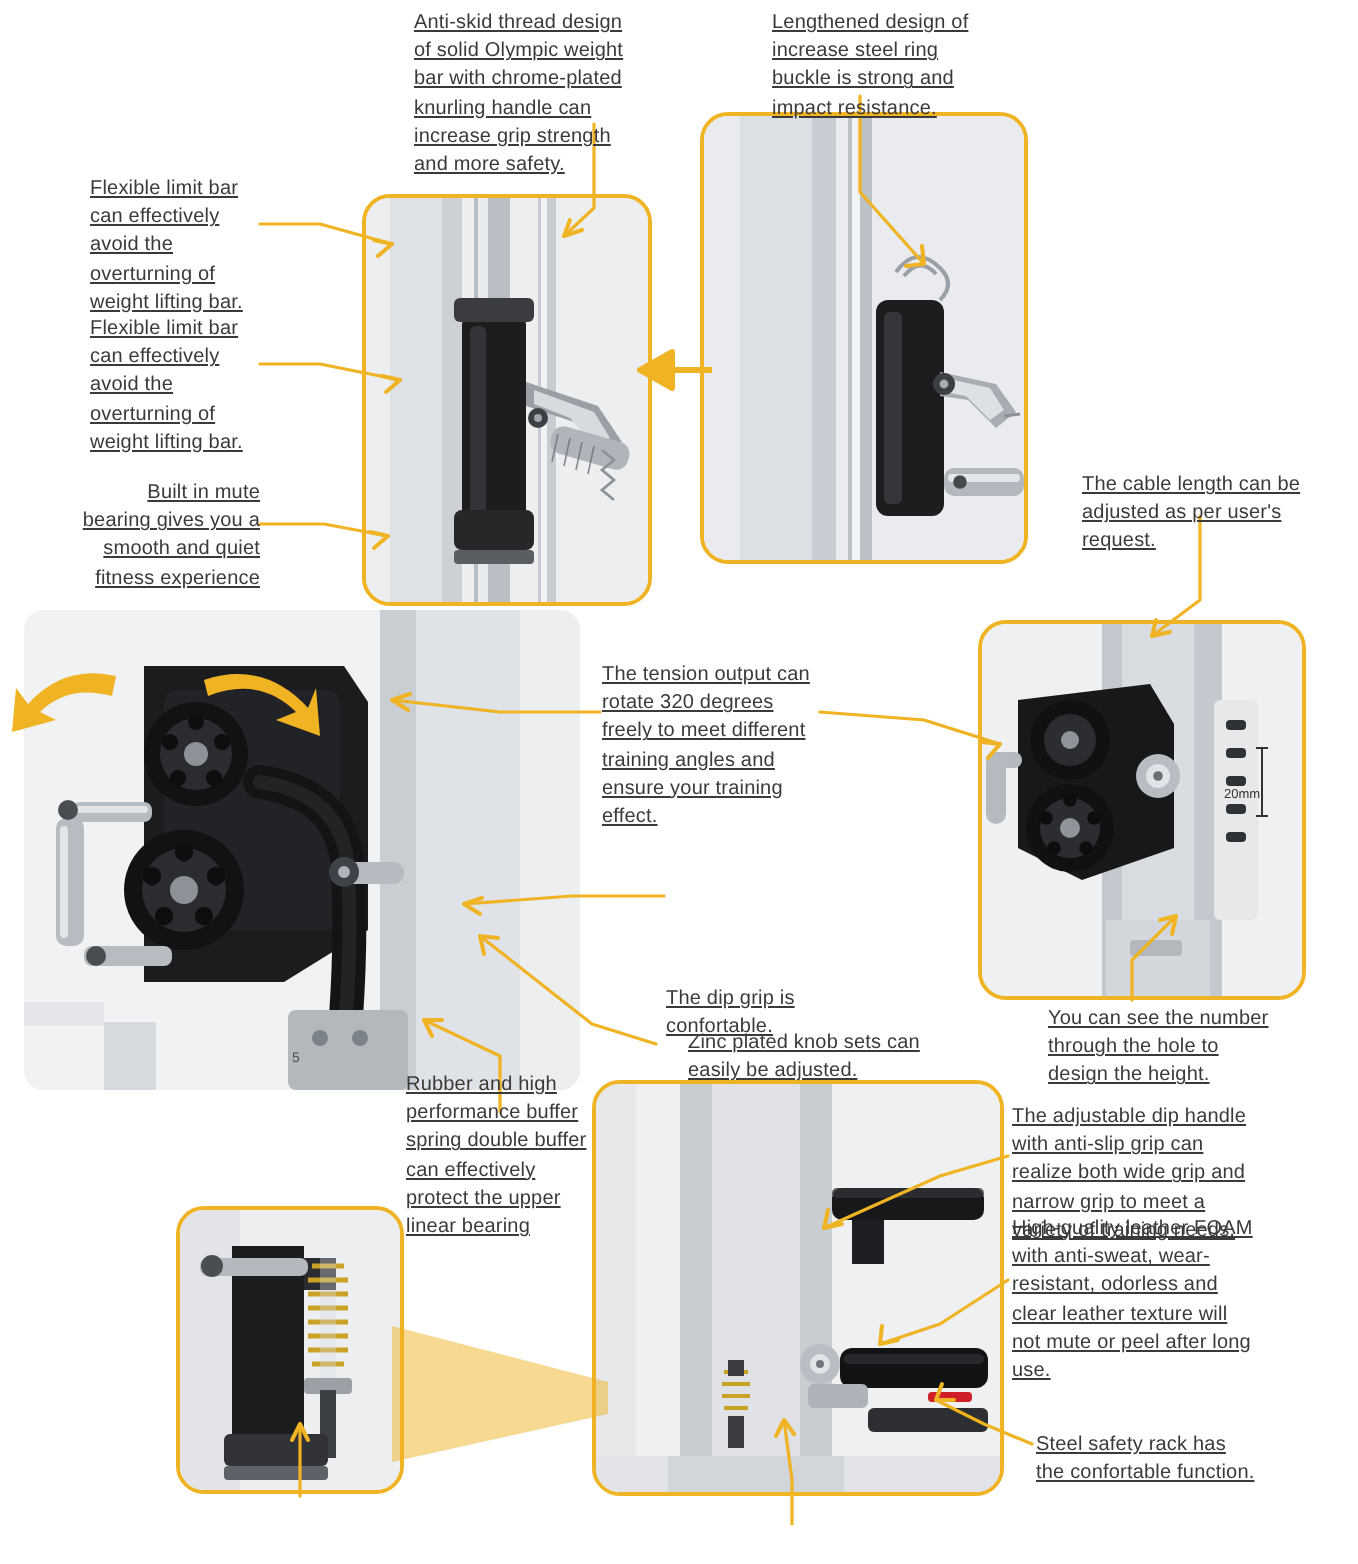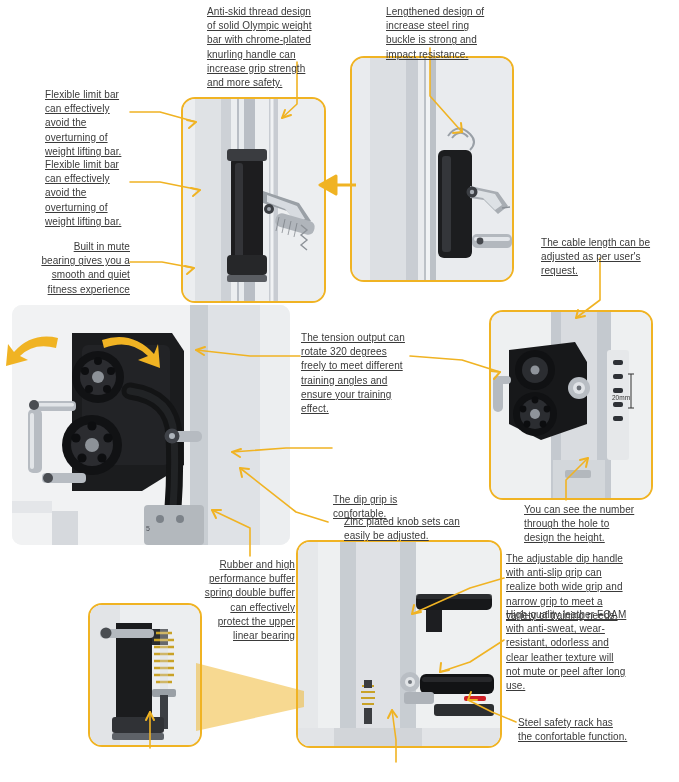--- a/index.html
+++ b/index.html
@@ -367,21 +367,21 @@
   <div class="note" style="left:541px;top:236px;width:120px;">The cable length can be adjusted as per user's request.</div>
 
   <div class="note" style="left:301px;top:331px;width:110px;">The tension output can rotate 320 degrees freely to meet different training angles and ensure your training effect.</div>
 
   <div class="note" style="left:333px;top:445px;width:120px;margin-top:48px;">The dip grip is confortable.</div>
 
   <div class="note" style="left:344px;top:515px;width:125px;">Zinc plated knob sets can easily be adjusted.</div>
 
   <div class="note" style="left:524px;top:503px;width:115px;">You can see the number through the hole to design the height.</div>
 
-  <div class="note" style="left:203px;top:558px;width:92px;text-align:right;">Rubber and high performance buffer spring double buffer can effectively protect the upper linear bearing</div>
+  <div class="note" style="left:203px;top:536px;width:92px;">Rubber and high performance buffer spring double buffer can effectively protect the upper linear bearing</div>
 
   <div class="note" style="left:506px;top:552px;width:120px;">The adjustable dip handle with anti-slip grip can realize both wide grip and narrow grip to meet a variety of training needs.</div>
 
   <div class="note" style="left:506px;top:608px;width:122px;">High-quality leather FOAM with anti-sweat, wear-resistant, odorless and clear leather texture will not mute or peel after long use.</div>
 
   <div class="note" style="left:518px;top:716px;width:110px;">Steel safety rack has the confortable function.</div>
 
 
   <div class="note" style="left:360px;top:763px;width:120px;margin-top:44px;">Aluminum alloy FOAM block</div>
 

